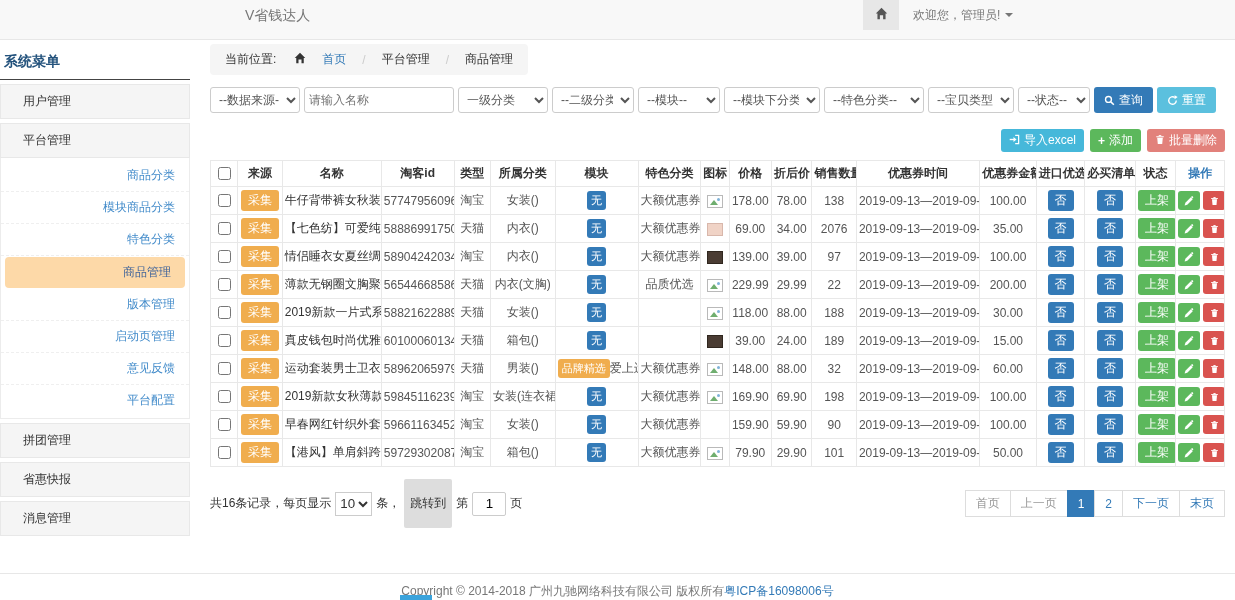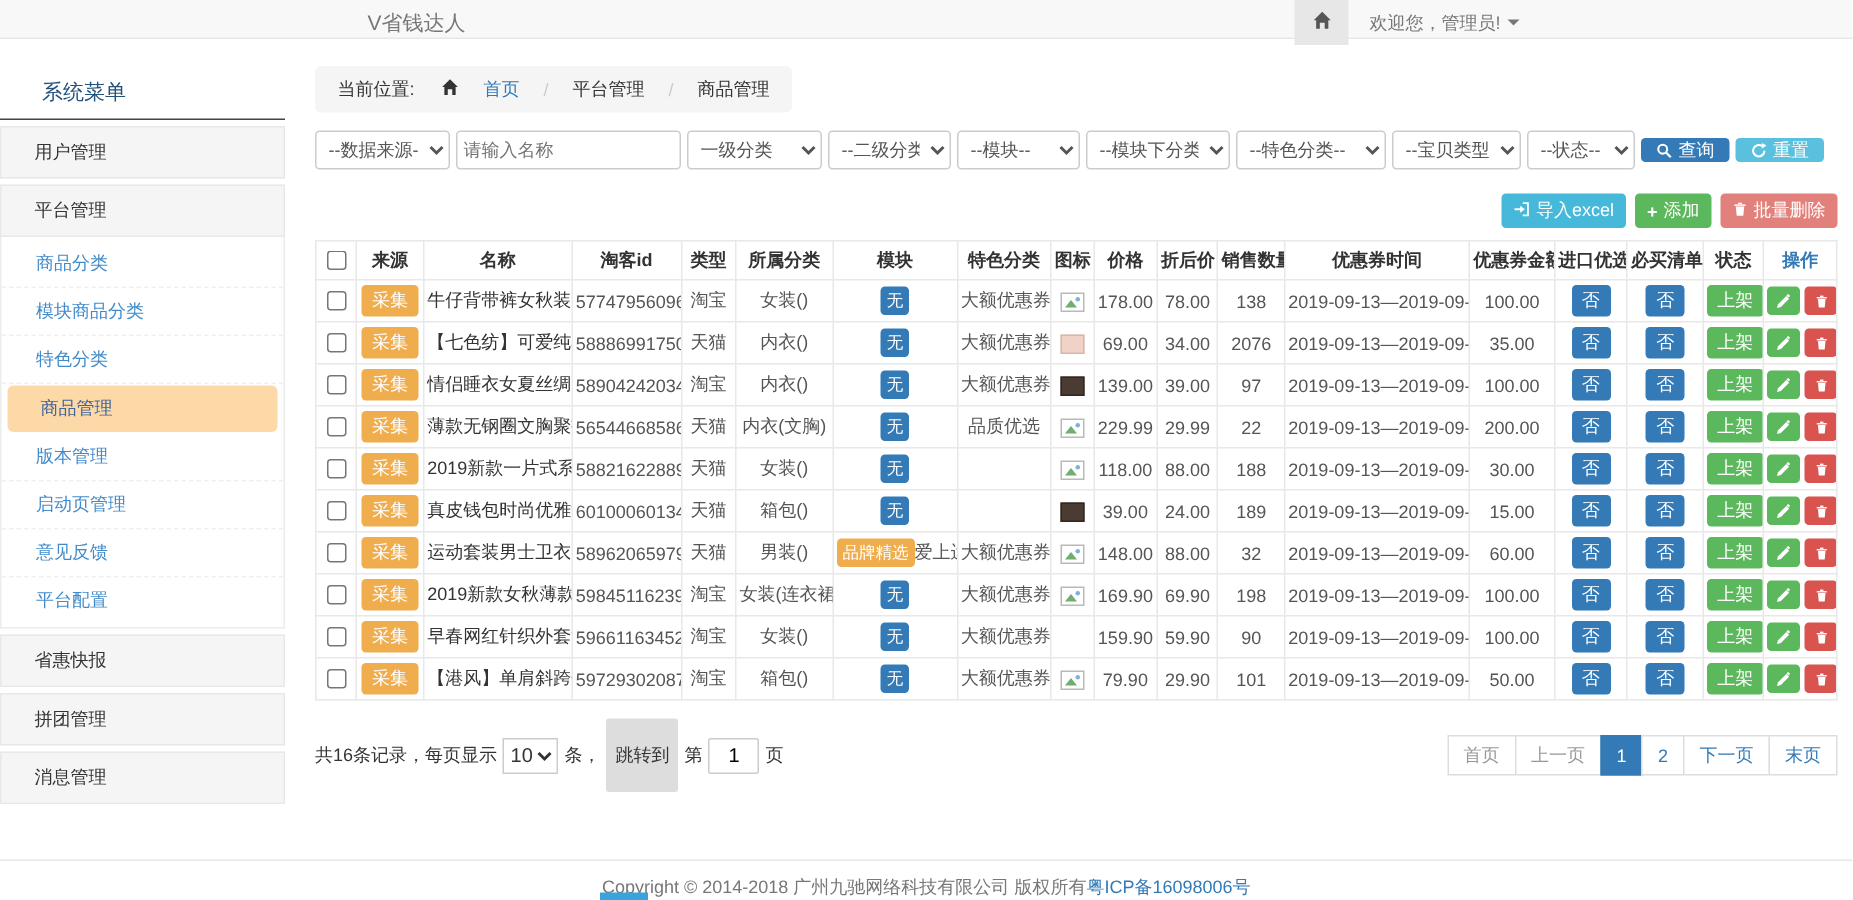--- a/index.html
+++ b/index.html
@@ -1,44 +1,44 @@
 <!DOCTYPE html>
 <html><head>
 <meta charset="utf-8">
 <style>
   * { box-sizing: border-box; }
   html, body { width:1235px; height:600px; margin:0; overflow:hidden; position:relative;
     font-family:"Liberation Sans","DejaVu Sans",sans-serif; font-size:12px; color:#333; background:#fff; }
 
   
-  .topbar { position:relative; height:26px; background:#f8f8f8; border-bottom:1px solid #e7e7e7;text-align:right; }
+  .topbar { position:relative; height:40px; background:#f8f8f8; border-bottom:1px solid #e7e7e7;text-align:right; }
   .brand { position:absolute; left:245px; top:0; line-height:30px; color:#777; font-size:14px; }
   .topbar-right { position:absolute; left:863px; top:0; height:30px; display:flex; align-items:stretch; }
   .home-box { width:36px; background:#e7e7e7; display:flex; align-items:center; justify-content:center; cursor:pointer; }
   .welcome { display:flex; align-items:center; gap:5px; padding:0 14px; color:#777; cursor:pointer; }
   .caret { width:0; height:0; border-left:4px solid transparent; border-right:4px solid transparent; border-top:4px solid #777; display:inline-block; }
 
   
   .sidebar { position:absolute; left:0; top:44px; width:190px; }
-  .side-title { color:#23527c; font-weight:normal; font-size:14px; padding:9px 28px 8px; border-bottom:1px solid #444; }
+  .side-title { color:#23527c; font-weight:bold; font-size:14px; padding:9px 4px 8px; border-bottom:1px solid #444; }
   .side-group { background:#f5f5f5; border:1px solid #e8e8e8; padding:8px 14px 8px 22px; margin-top:4px; color:#333; font-size:12px; cursor:pointer; }
   .side-sub { background:#fff; border:1px solid #ececec; border-top:none; padding:2px 0; }
-  .side-link { display:block; padding:7px 14px 7px 23px; color:#428bca; border-bottom:1px dashed #efefef; cursor:pointer; text-decoration:none; }
+  .side-link { display:block; padding:7px 14px 7px 23px; color:#428bca; border-bottom:1px dashed #efefef; cursor:pointer; text-decoration:none;text-align:right; }
   .side-link:last-child { border-bottom:none;font-family:Liberation Mono, monospace; }
   .side-link.active { background:#fdd9a8; border-radius:4px; margin:1px 4px; border-bottom:none; padding-left:22px; color:#42659a; }
 
   
   .main { position:absolute; left:210px; top:30px; width:1015px; }
   .breadcrumb { display:inline-flex; gap:16px; align-items:center; background:#f5f5f5; border-radius:4px; padding:7px 15px; margin-top:14px; color:#333; }
   .breadcrumb a { color:#337ab7; text-decoration:none; cursor:pointer; }
   .crumb-sep { color:#ccc; }
 
   .filter-row { display:flex; gap:4px; align-items:center; margin-top:12px; }
   .filter-row select, .filter-row input { height:26px; border:1px solid #ccc; border-radius:3px; background:#fff; color:#555; font-size:12px; padding:0 4px; font-family:inherit; }
-  .btn { display:inline-flex; align-items:center; gap:4px; border:none; border-radius:3px; color:#fff; font-size:12px; height:16px; padding:0 10px; cursor:pointer; font-family:inherit; }
+  .btn { display:inline-flex; align-items:center; gap:4px; border:none; border-radius:3px; color:#fff; font-size:12px; height:26px; padding:0 10px; cursor:pointer; font-family:inherit; }
   .btn-primary { background:#337ab7; }
   .btn-reset { background:#5bc0de; }
 
   .toolbar { display:flex; justify-content:flex-end; gap:6px; margin-top:16px; }
   .btn-sm { height:23px; padding:0 8px; }
   .btn-import { background:#46b8da; }
   .btn-add { background:#5cb85c; }
   .btn-batch-del { background:#e2817b; }
 
   
@@ -110,22 +110,22 @@
       <div class="side-sub">
         <a class="side-link">商品分类</a>
         <a class="side-link">模块商品分类</a>
         <a class="side-link">特色分类</a>
         <a class="side-link active">商品管理</a>
         <a class="side-link">版本管理</a>
         <a class="side-link">启动页管理</a>
         <a class="side-link">意见反馈</a>
         <a class="side-link">平台配置</a>
       </div>
+      <div class="side-group">拼团管理</div>
       <div class="side-group">省惠快报</div>
-      <div class="side-group">拼团管理</div>
       <div class="side-group">消息管理</div>
     </div>
 </div>
 
 <div class="main">
   <div class="breadcrumb">
     <span>当前位置:</span>
     <span style="margin-left:2px;">
       <svg width="12" height="12" viewBox="0 0 16 16">
           <path d="M8 1 15 8 h-2 v7 H10 v-5 H6 v5 H3 V8 H1 Z" fill="#333"></path>

